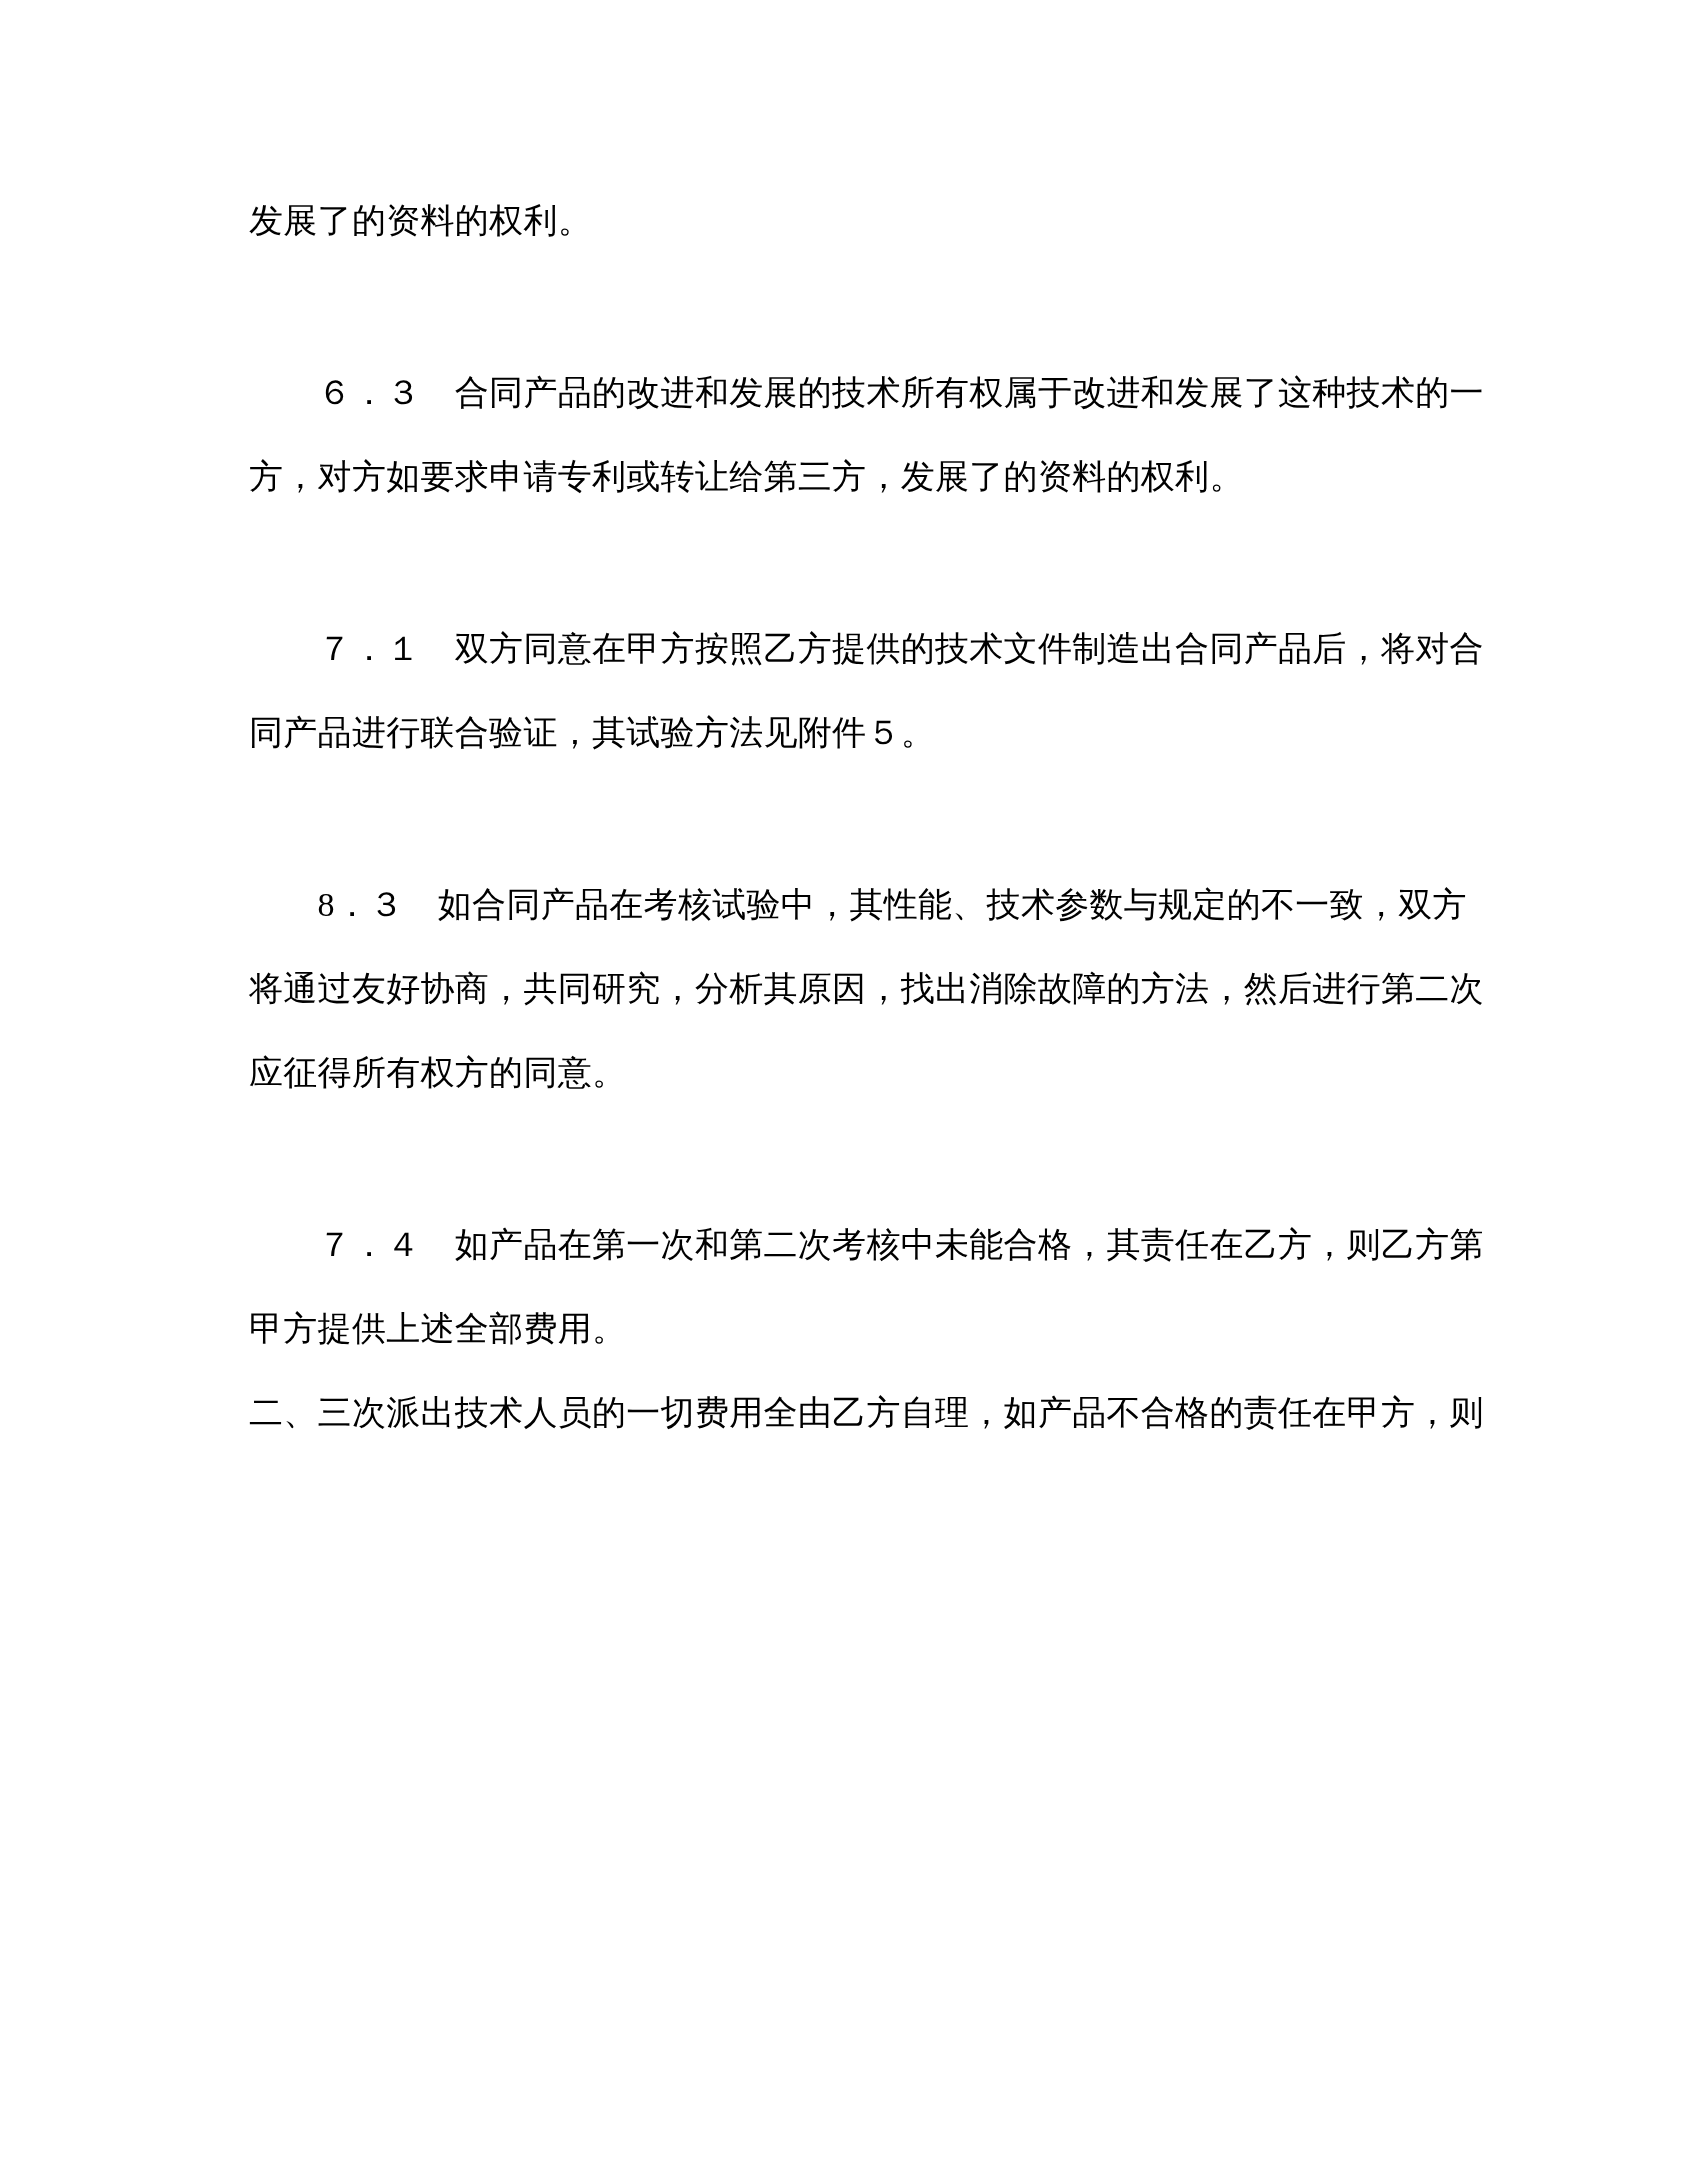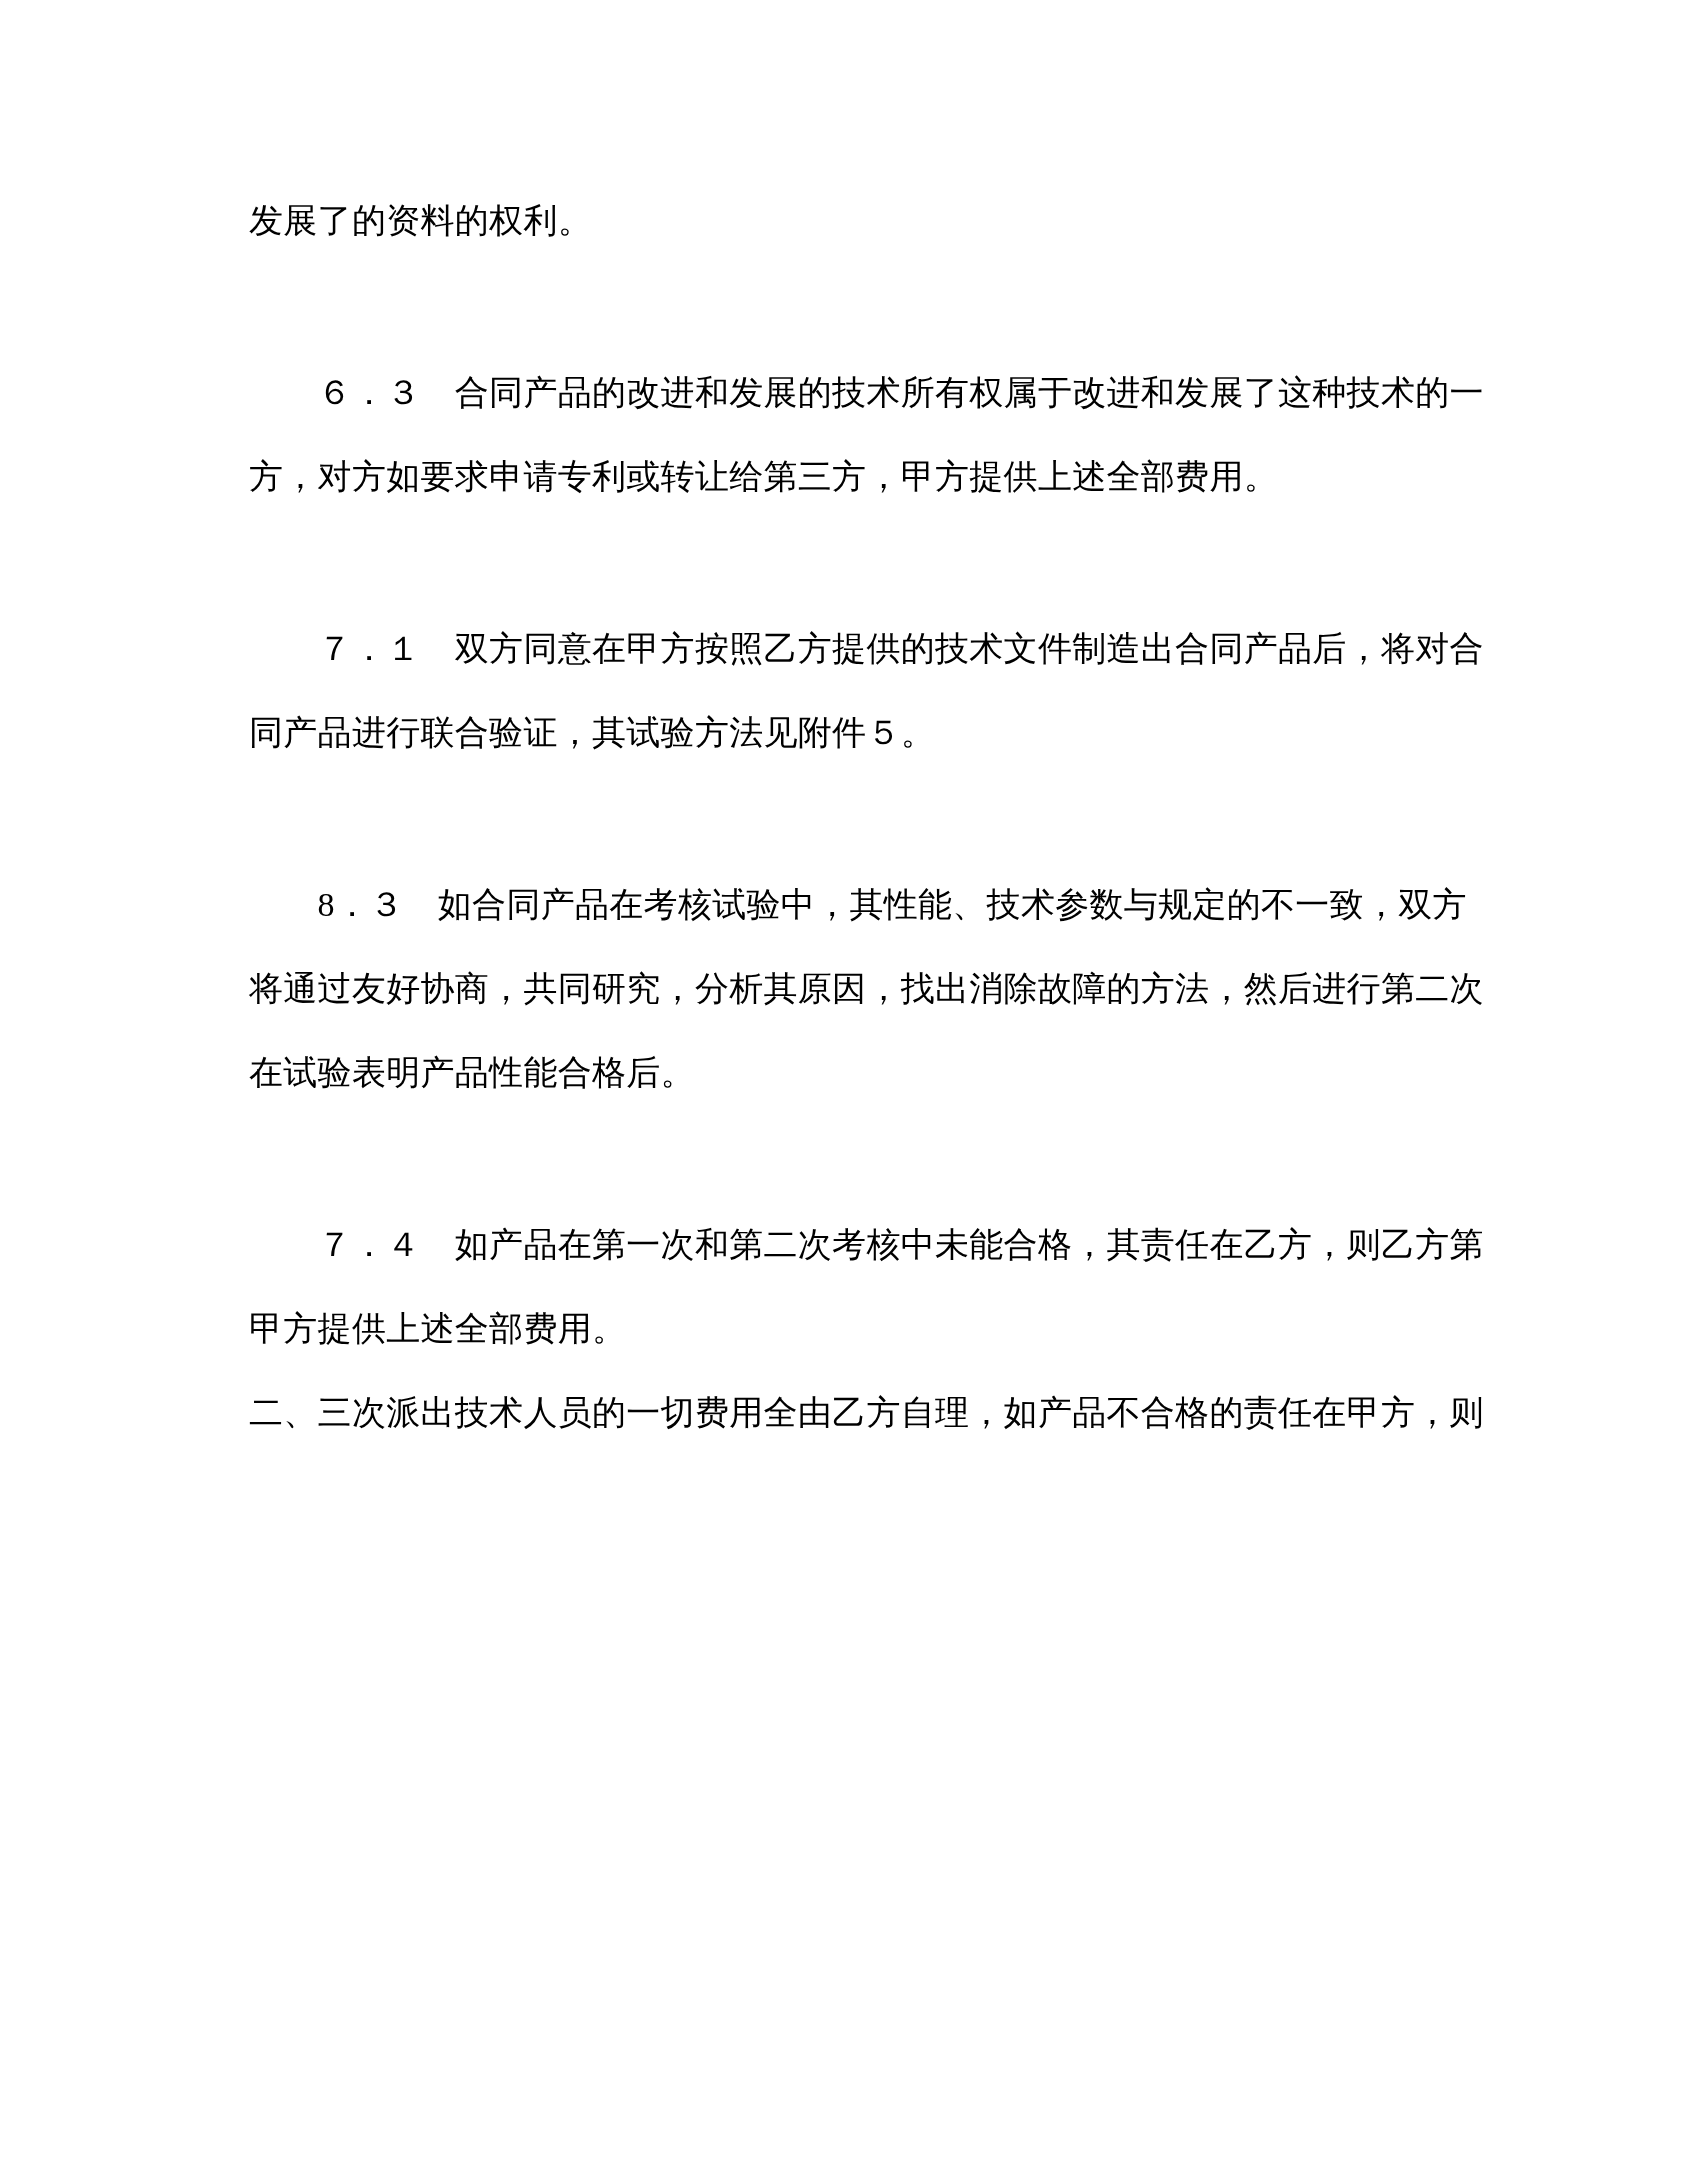--- a/index.html
+++ b/index.html
@@ -36,30 +36,30 @@
 </style>
 </head>
 <body>
 
 <div class="page" style="background: rgb(255, 255, 255); color: rgb(0, 0, 0);">
     <div class="para">
       <div class="line">发展了的资料的权利。</div>
     </div>
     <div class="para">
       <div class="line">　　６．３　合同产品的改进和发展的技术所有权属于改进和发展了这种技术的一</div>
-      <div class="line">方，对方如要求申请专利或转让给第三方，甲方提供上述全部费用。</div>
+      <div class="line">方，对方如要求申请专利或转让给第三方，发展了的资料的权利。</div>
     </div>
     <div class="para">
       <div class="line">　　７．１　双方同意在甲方按照乙方提供的技术文件制造出合同产品后，将对合</div>
       <div class="line">同产品进行联合验证，其试验方法见附件５。</div>
     </div>
     <div class="para">
       <div class="line">　　8．３　如合同产品在考核试验中，其性能、技术参数与规定的不一致，双方</div>
       <div class="line">将通过友好协商，共同研究，分析其原因，找出消除故障的方法，然后进行第二次</div>
-      <div class="line">在试验表明产品性能合格后。</div>
+      <div class="line">应征得所有权方的同意。</div>
     </div>
     <div class="para">
       <div class="line">　　７．４　如产品在第一次和第二次考核中未能合格，其责任在乙方，则乙方第</div>
       <div class="line">甲方提供上述全部费用。</div>
       <div class="line">二、三次派出技术人员的一切费用全由乙方自理，如产品不合格的责任在甲方，则</div>
     </div>
   </div>
 
 
 </body></html>

